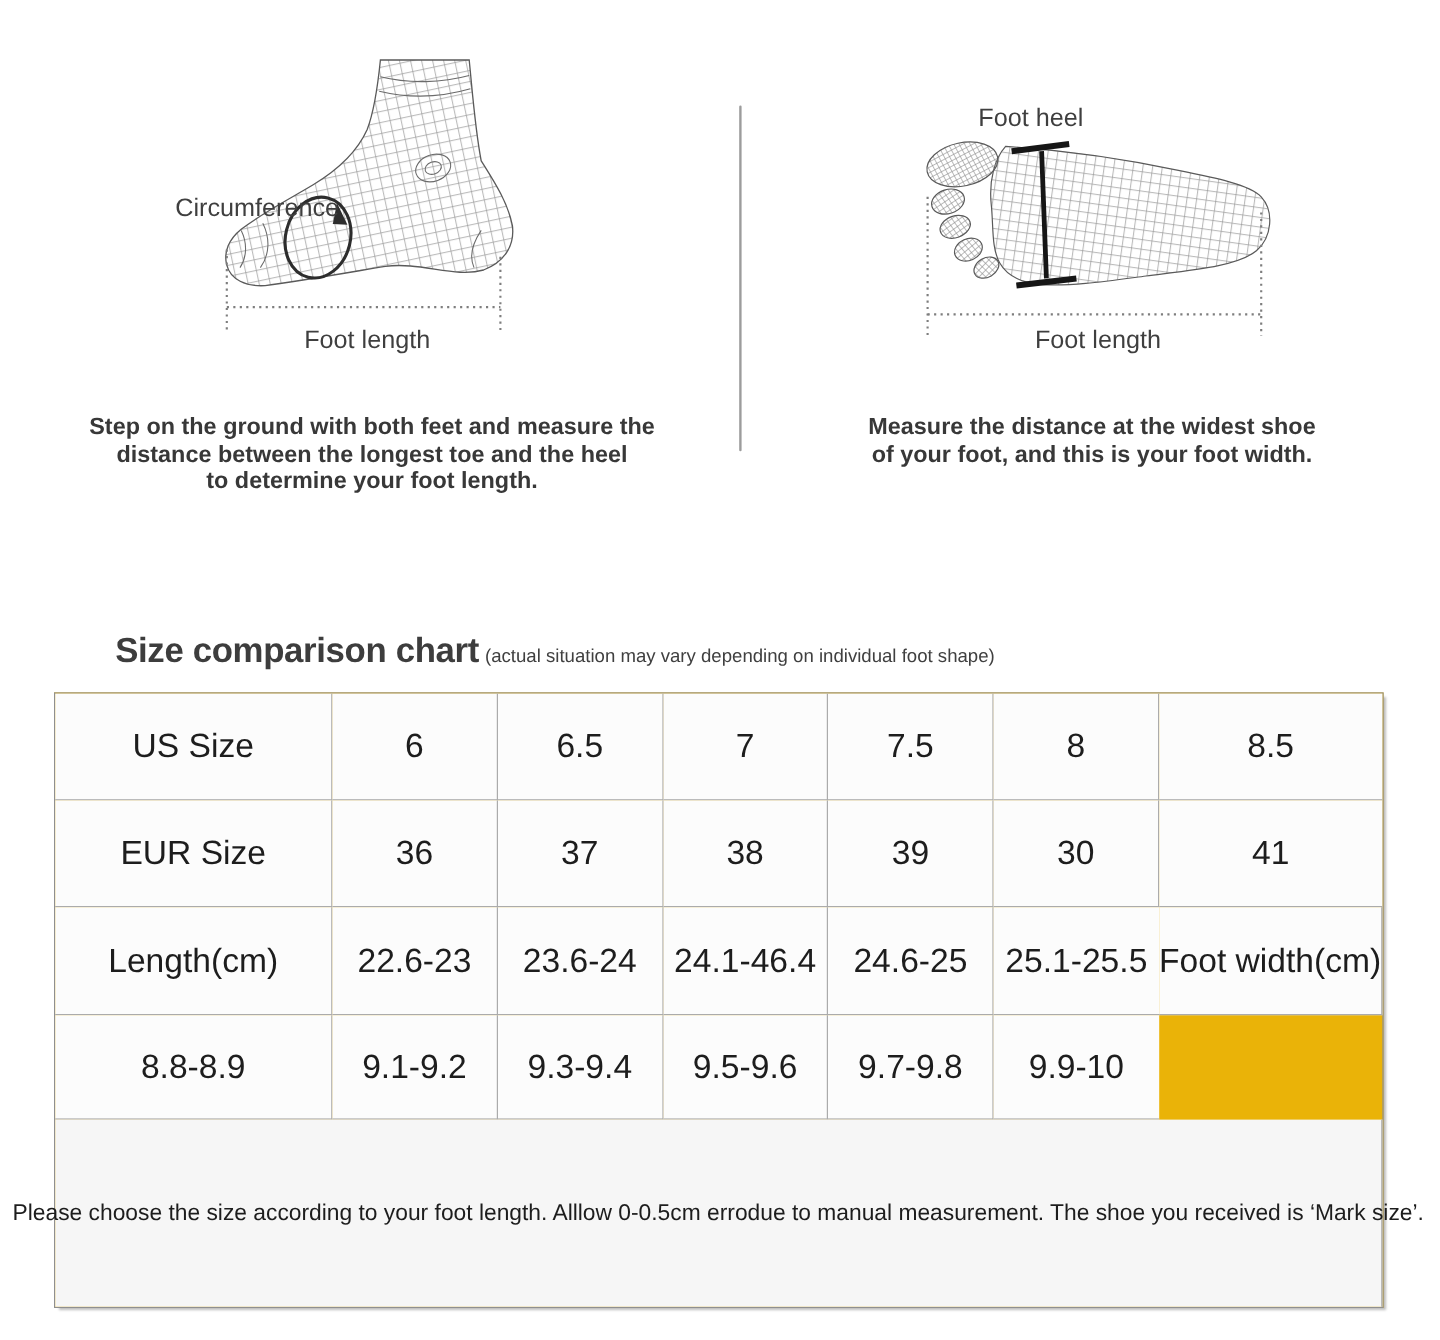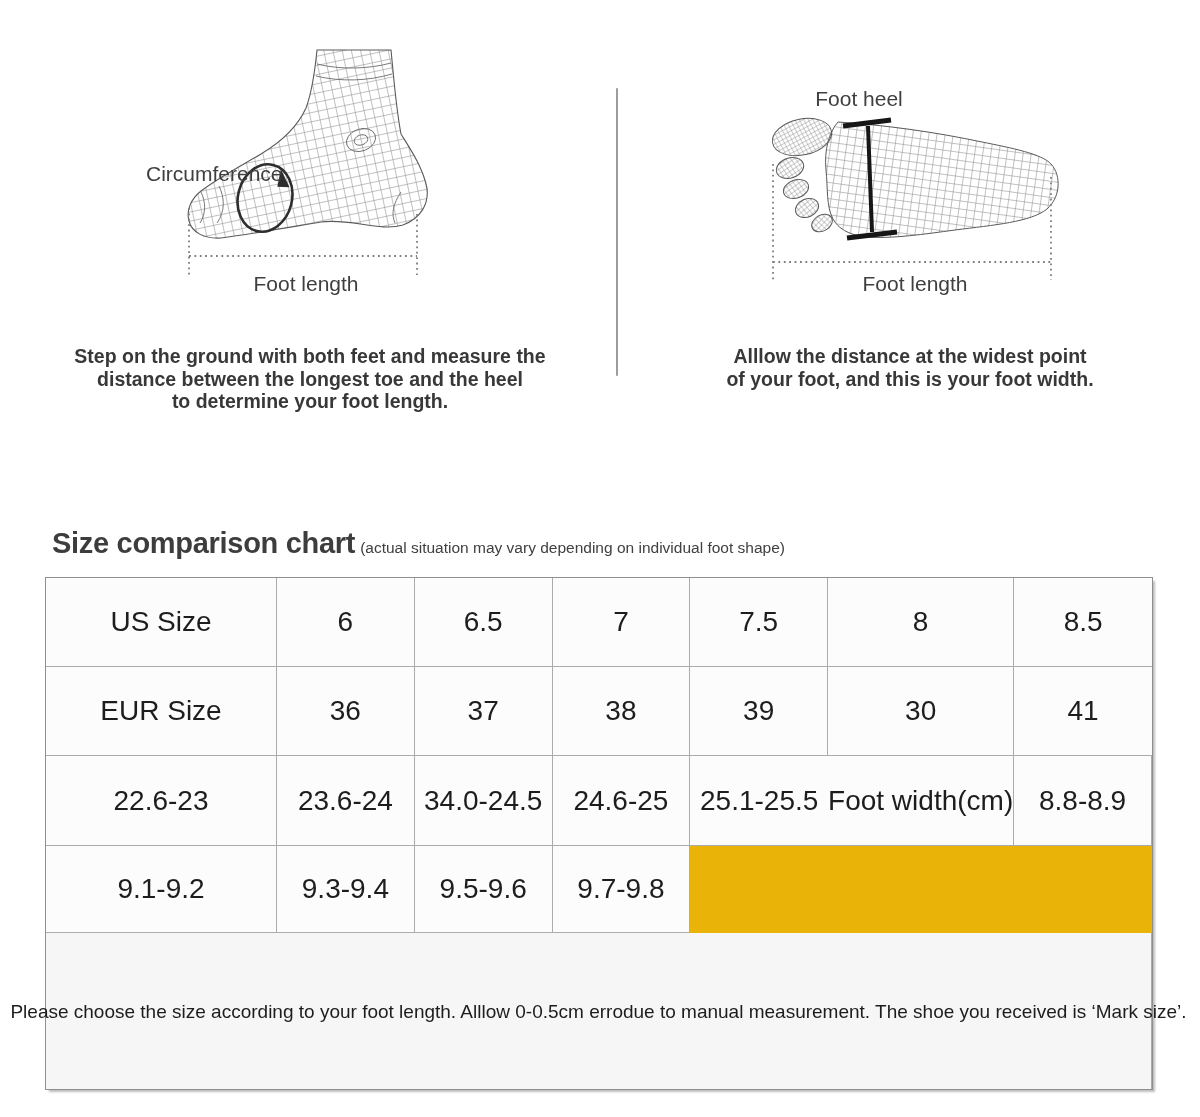--- a/index.html
+++ b/index.html
@@ -12,21 +12,21 @@
   .centered{text-align:center;}
 
   
   .caption{font-size:19.5px;font-weight:bold;color:#383838;line-height:22.5px;text-align:center;}
 
   
   .v-divider{width:2px;background:#9c9c9c;border-radius:1px;}
 
   
   .title-row{display:flex;align-items:baseline;gap:5px;}
-  .title-main{font-size:29px;font-weight:bold;color:#3d3d3d;letter-spacing:-0.3px;}
+  .title-main{font-size:29px;font-weight:bold;color:#3d3d3d;letter-spacing:-0.3px;margin-left:44px;}
   .title-note{font-size:15.5px;font-weight:normal;color:#404040;}
 
   
   .size-table{left:45px;top:577px;width:1108px;border:1px solid #8f8f8f;background:#eab308;
               box-shadow:3px 3px 2px -1px #bdbdbd;box-sizing:border-box;
               display:grid;grid-template-columns:231px repeat(6,1fr);
               grid-template-rows:89px 89px 90px 87px 156px;}
   .cell{display:flex;align-items:center;justify-content:center;
         border-right:1px solid #ababab;border-bottom:1px solid #ababab;
         font-size:28px;color:#1d1d1d;background:#fcfcfc;box-sizing:border-box;white-space:nowrap;}
@@ -150,21 +150,21 @@
       <path d="M301,95 V198"></path>
       <path d="M23,180 H301"></path>
     </g>
   </svg>
 
   <div class="abs diagram-label centered overlay" style="left:779px;top:87px;width:160px;">Foot heel</div>
 
   <div class="abs diagram-label centered overlay" style="left:835px;top:272px;width:160px;">Foot length</div>
 
   <div class="abs" style="left:660px;top:345px;width:500px;">
-    <div class="caption">Alllow the distance at the widest point</div>
+    <div class="caption">Measure the distance at the widest shoe</div>
     <div class="caption">of your foot, and this is your foot width.</div>
   </div>
 
   <div class="abs title-row" style="left:52px;top:527px;">
     <span class="title-main">Size comparison chart</span>
     <span class="title-note">(actual situation may vary depending on individual foot shape)</span>
   </div>
 
   <div class="abs size-table">
 
@@ -177,32 +177,34 @@
     <div class="cell last-col">8.5</div>
 
     <div class="cell">EUR Size</div>
     <div class="cell">36</div>
     <div class="cell">37</div>
     <div class="cell">38</div>
     <div class="cell">39</div>
     <div class="cell">30</div>
     <div class="cell last-col">41</div>
 
+    <div class="cell">Length(cm)</div>
     <div class="cell">22.6-23</div>
     <div class="cell">23.6-24</div>
-    <div class="cell">34.0-24.5</div>
+    <div class="cell">24.1-46.4</div>
     <div class="cell">24.6-25</div>
     <div class="cell last-col">25.1-25.5</div>
 
     <div class="cell">Foot width(cm)</div>
     <div class="cell">8.8-8.9</div>
     <div class="cell">9.1-9.2</div>
     <div class="cell">9.3-9.4</div>
     <div class="cell">9.5-9.6</div>
     <div class="cell">9.7-9.8</div>
+    <div class="cell last-col">9.9-10</div>
 
     <div class="cell note-row">
       <div>Please choose the size according to your foot length. Alllow 0-0.5cm erro</div>
       <div>due to manual measurement. The shoe you received is ‘Mark size’.</div>
     </div>
   </div>
 
 </div>
 
 </body></html>

